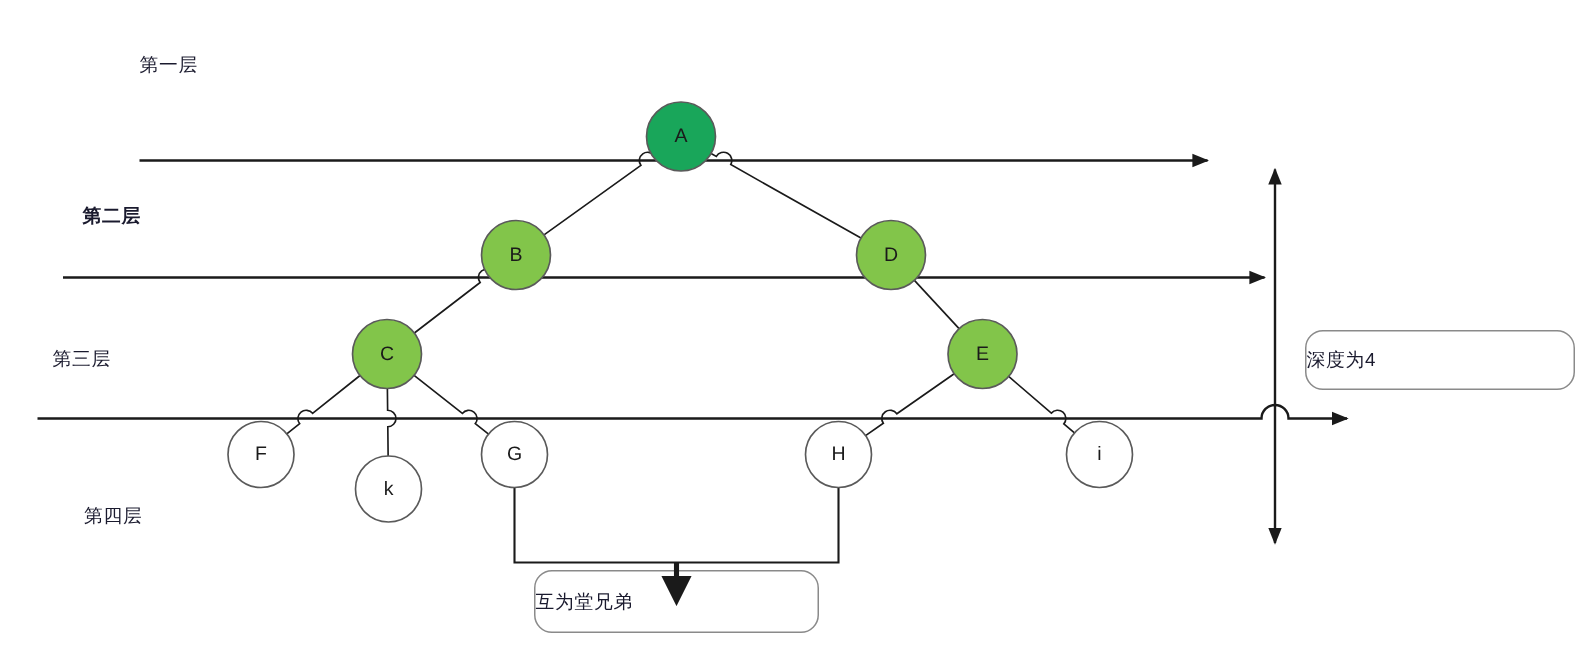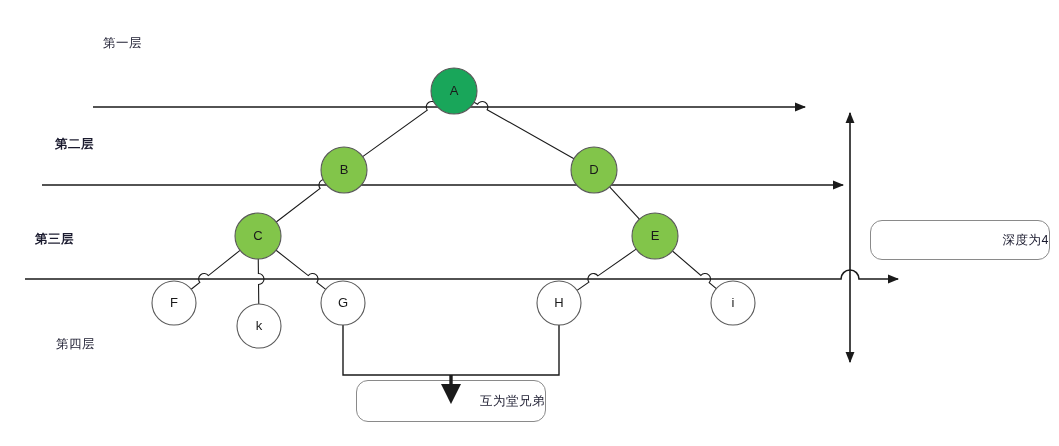--- a/index.html
+++ b/index.html
@@ -25,39 +25,39 @@
     fill:#1a1a1a;
     font-family:"Liberation Sans","DejaVu Sans",sans-serif;
     text-anchor:middle;
     dominant-baseline:middle;
   }
   .box-text{
     position:absolute;
     font-size:12.5px;
     color:#1a1a2e;
     white-space:nowrap;
-    text-align:right;
+    text-align:left;
     width:100%;
     letter-spacing:0.5px;
   }
   .rbox{
     position:absolute;
     box-sizing:border-box;
     border:1px solid #8a8a8a;
     border-radius:12px;
     background:#ffffff;
     display:flex;align-items:center;justify-content:center;
   }
 </style>
 </head>
 <body>
 
-<div class="lvl-label" id="lbl0" style="left: 103px; top: 35px;">第一层</div>
+<div class="lvl-label" id="lbl0" style="left: 93px; top: 35px;">第一层</div>
 <div class="lvl-label" id="lbl1" style="left: 55px; top: 136px; font-weight: bold;">第二层</div>
-<div class="lvl-label" id="lbl2" style="left: 35px; top: 231px; font-weight: bold;">第三层</div>
+<div class="lvl-label" id="lbl2" style="left: 35px; top: 231px;">第三层</div>
 <div class="lvl-label" id="lbl3" style="left: 56px; top: 336px; font-family: Liberation Serif, serif;">第四层</div>
 
 <div class="rbox" id="box-depth" style="left: 870px; top: 220px; width: 180px; height: 40px;">
   <span class="box-text">深度为4</span>
 </div>
 
 <div class="rbox" id="box-cousin" style="left: 356px; top: 380px; width: 190px; height: 42px;">
   <span class="box-text">互为堂兄弟</span>
 </div>
 

